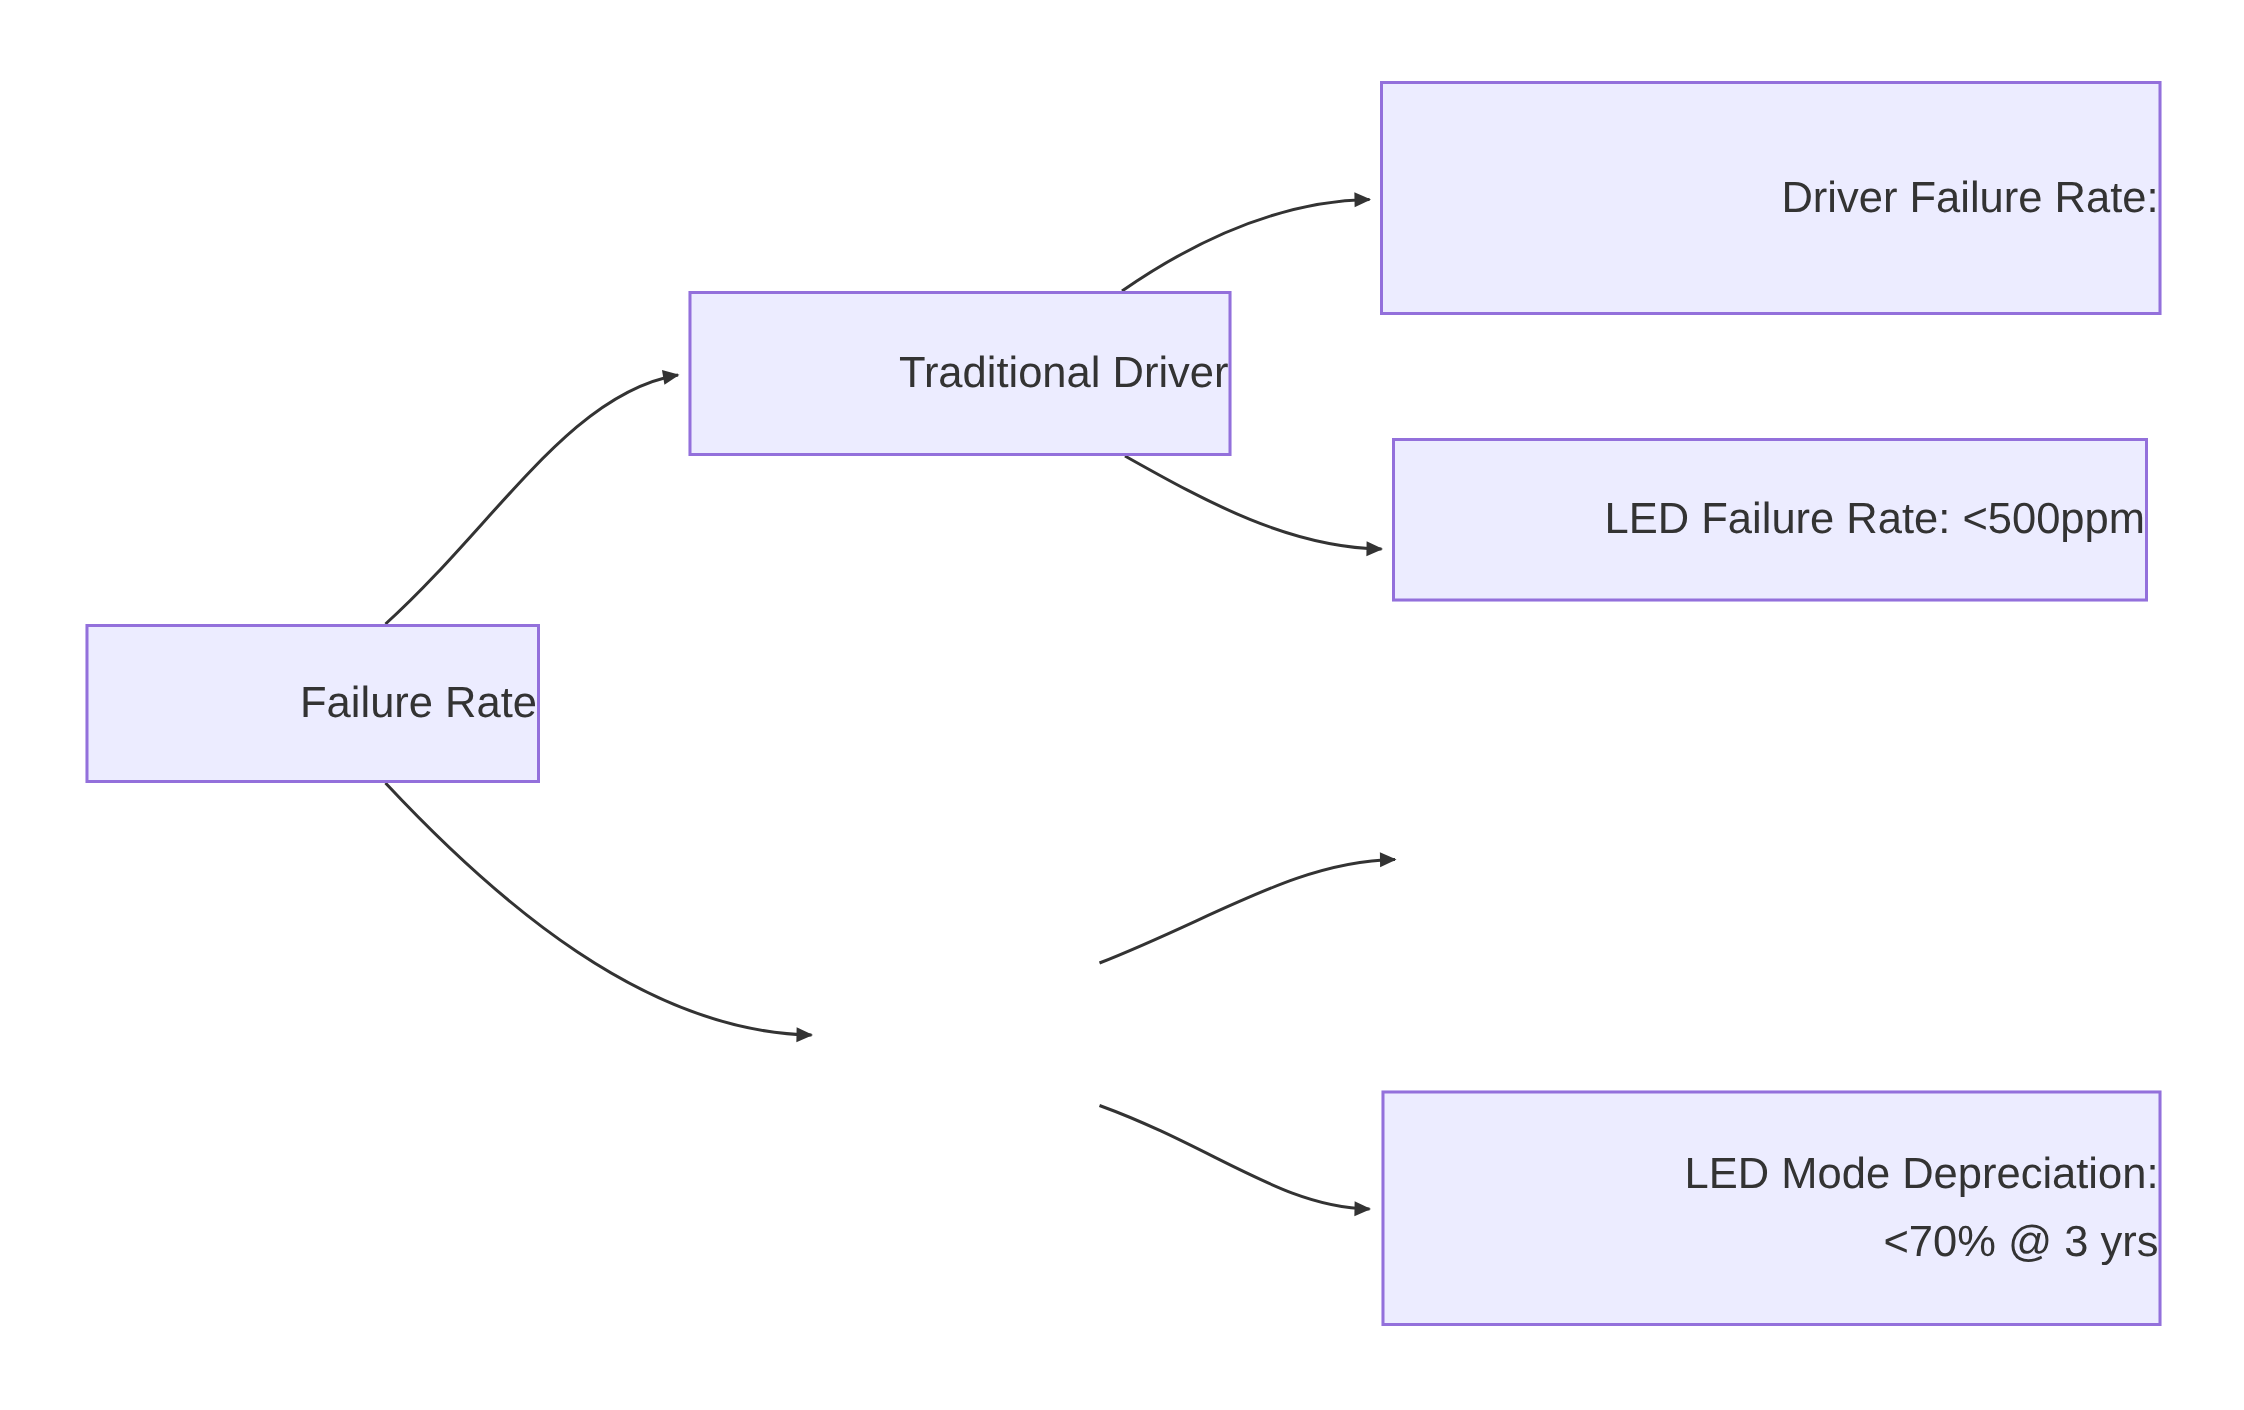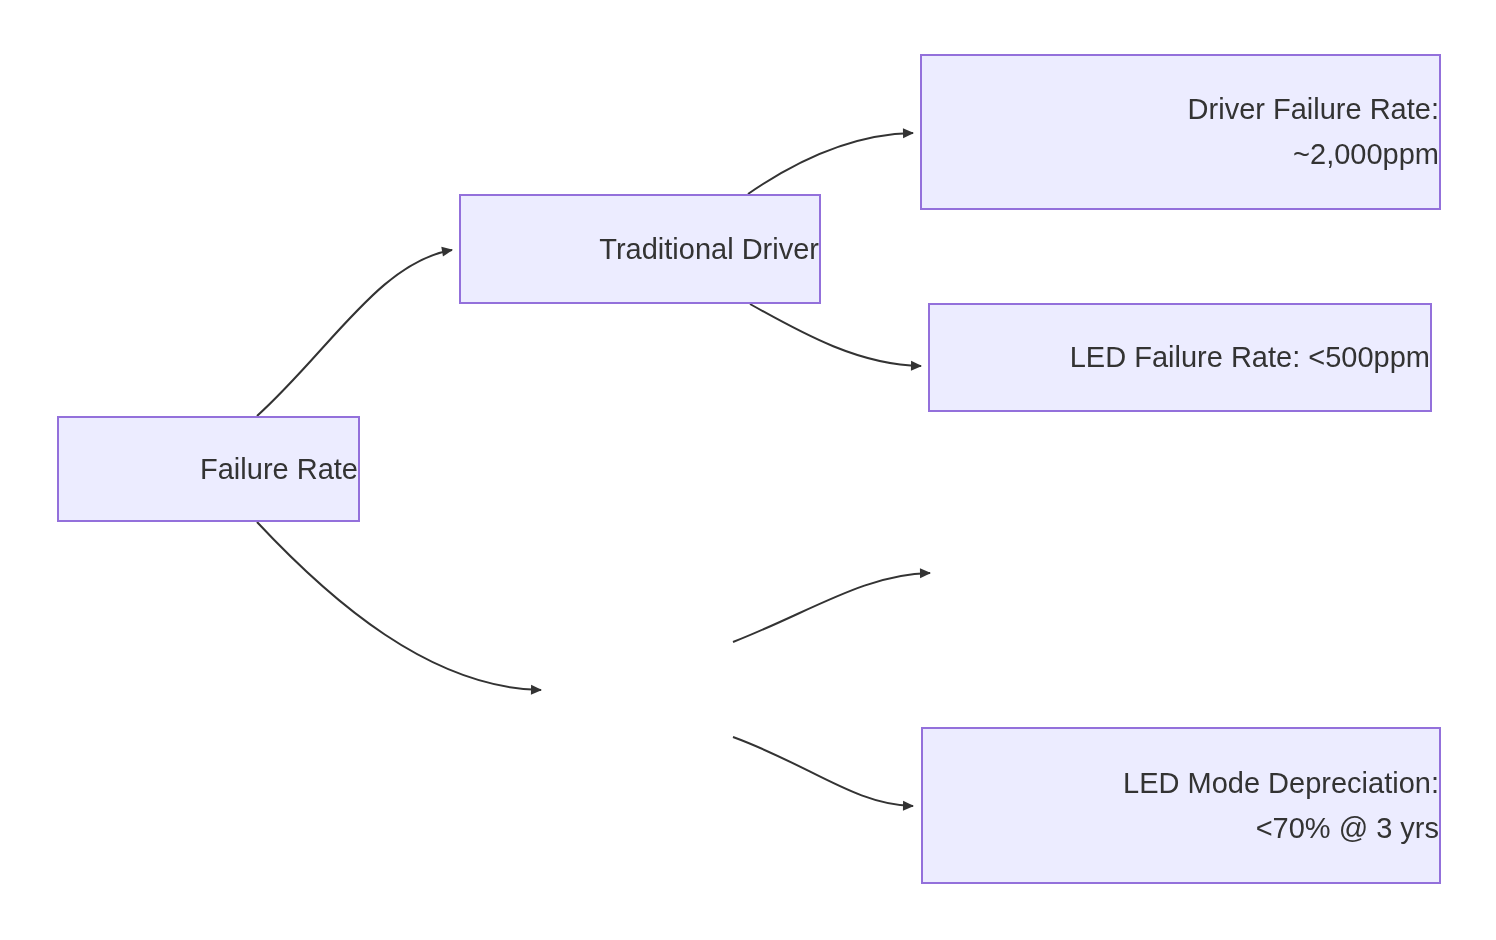--- a/index.html
+++ b/index.html
@@ -39,21 +39,21 @@
     justify-content: center;
     text-align: center;
     font-size: 29px;
     line-height: 1.55;
     white-space: nowrap;
   }
   .node-failure-mode        { left: 57px;  top: 416px; width: 303px; height: 106px; }
   .node-traditional-driver  { left: 459px; top: 194px; width: 362px; height: 110px; padding-left: 42px; }
   .node-dob                 { left: 548px; top: 635px; width: 185px; height: 104px; }
   .node-driver-failure-rate { left: 920px; top: 54px;  width: 521px; height: 156px; }
-  .node-led-failure-rate    { left: 928px; top: 303px; width: 504px; height: 109px; }
+  .node-led-failure-rate    { left: 928px; top: 292px; width: 504px; height: 109px; }
   .node-driver-failure      { left: 937px; top: 520px; width: 486px; height: 108px; }
   .node-led-lumen           { left: 921px; top: 727px; width: 520px; height: 157px; }
   .node-line { display: block; }
 </style>
 </head>
 <body>
 
 <div class="canvas">
 
   <svg class="edges-svg" viewBox="0 0 1496 940" xmlns="http://www.w3.org/2000/svg">
@@ -74,21 +74,20 @@
     <span class="node-line">Failure Rate</span>
   </div>
 
   <div class="node node-traditional-driver">
     <span class="node-line">Traditional Driver</span>
   </div>
 
 
   <div class="node node-driver-failure-rate">
     <span class="node-line">Driver Failure Rate:</span>
-    <span class="node-line">~2,000ppm</span>
   </div>
 
   <div class="node node-led-failure-rate">
     <span class="node-line">LED Failure Rate: &lt;500ppm</span>
   </div>
 
 
   <div class="node node-led-lumen">
     <span class="node-line">LED Mode Depreciation:</span>
     <span class="node-line">&lt;70% @ 3 yrs</span>

